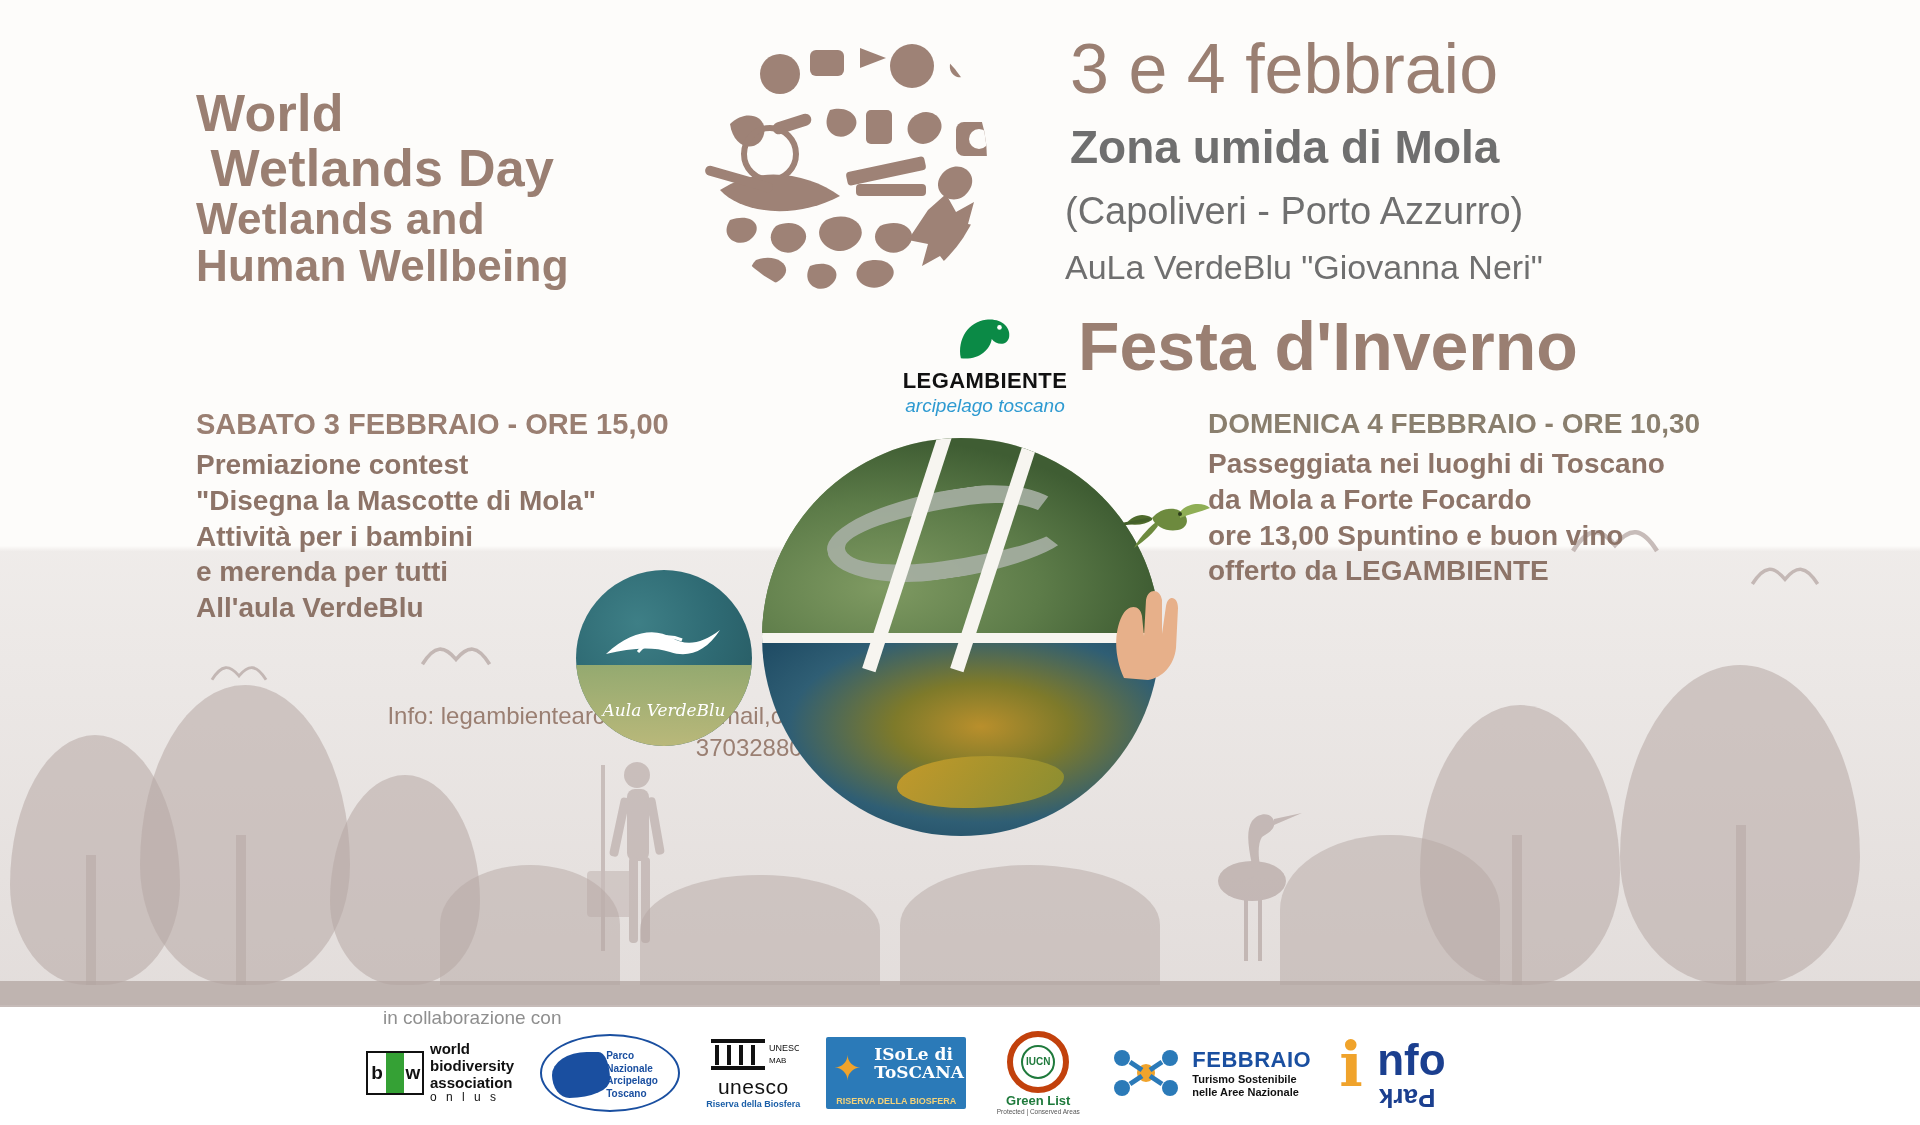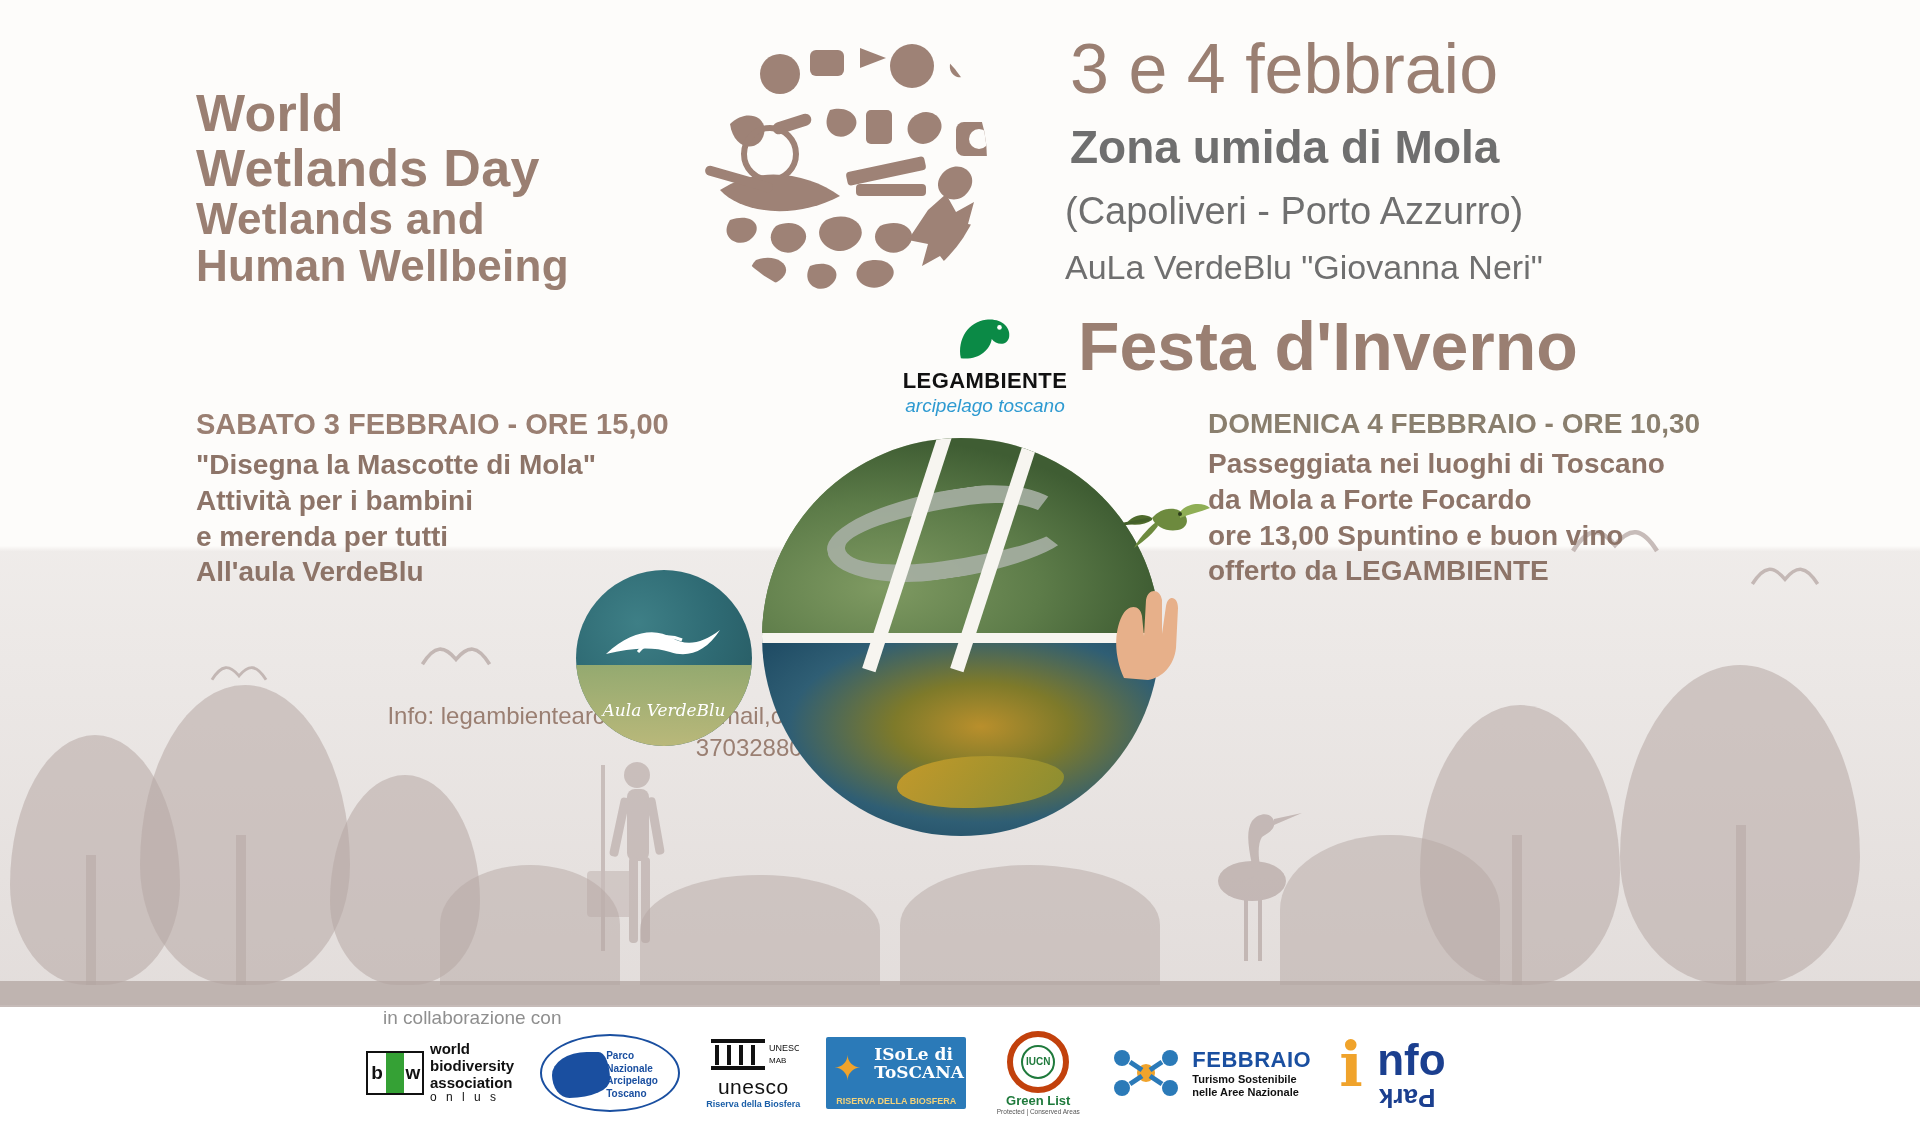--- a/index.html
+++ b/index.html
@@ -64,21 +64,21 @@
   
   .wwd-title {
     position: absolute;
     left: 196px; top: 86px;
     color: #9a7f72;
     font-weight: bold;
     line-height: 1.06;
     letter-spacing: .3px;
   }
   .wwd-l1 { font-size: 52px; }
-  .wwd-l2 { font-size: 52px; }
+  .wwd-l2 { font-size: 52px; text-align: center; }
   .wwd-l3 { font-size: 44px; }
   .wwd-l4 { font-size: 44px; }
 
   
   .icon-circle {
     position: absolute;
     left: 660px; top: 14px;
     width: 370px; height: 290px;
   }
   .icon-circle svg { width: 100%; height: 100%; }
@@ -493,20 +493,21 @@
     <svg class="lega-swan" viewBox="0 0 70 58">
       <path d="M10 50 C6 30 18 12 36 10 C52 8 62 18 60 28 C58 38 46 36 42 30 C40 42 28 52 10 50 Z" fill="#0b8a46"></path>
       <circle cx="50" cy="18" r="2.4" fill="#fff"></circle>
     </svg>
     <div class="lega-name">LEGAMBIENTE</div>
     <div class="lega-sub">arcipelago toscano</div>
   </div>
 
   <div class="col-left">
     <div class="ev-head">SABATO 3 FEBBRAIO - ORE 15,00</div>
+    <div class="ev-line">Premiazione contest</div>
     <div class="ev-line">"Disegna la Mascotte di Mola"</div>
     <div class="ev-line">Attività per i bambini</div>
     <div class="ev-line">e merenda per tutti</div>
     <div class="ev-line">All'aula VerdeBlu</div>
   </div>
   <div class="info-left">
     <div>Info: legambientearcipelago@gmail,com</div>
     <div>370328801</div>
   </div>
 

